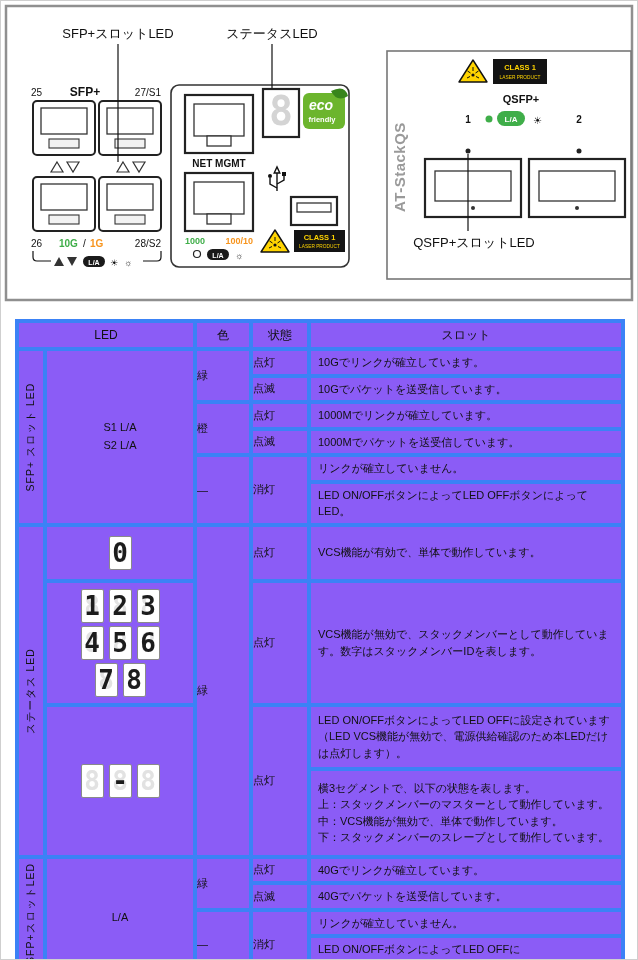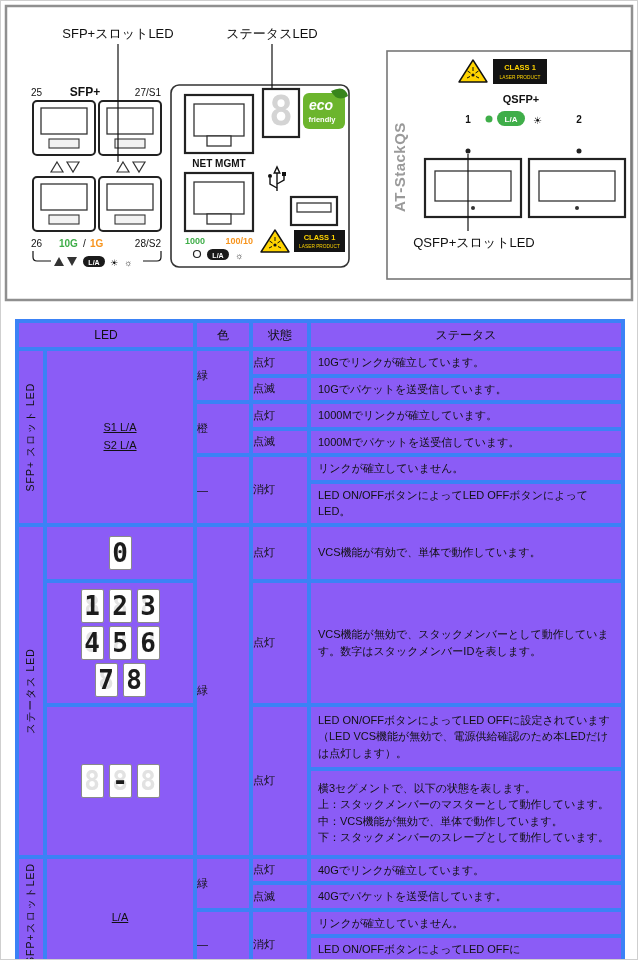--- a/index.html
+++ b/index.html
@@ -44,21 +44,21 @@
   
   .led-table { border-collapse: collapse; margin: 6px 0 0 14px; width: 610px; table-layout: fixed; }
   .led-table th, .led-table td { border: 4px solid #3b82f6; font-size: 11px; color: #111; background: #8b5cf6; vertical-align: middle; }
   .led-table th { height: 28px; font-weight: normal; text-align: center; font-size: 12px; }
   .col-group { width: 28px; } .col-led { width: 150px; } .col-color { width: 56px; } .col-state { width: 58px; }
   td.c { }
   td.d { padding: 3px 7px; line-height: 1.5; text-align: left; }
   td.pre { white-space: pre-line; }
   .vcell { position: relative; }
   .vtext { position: absolute; top: 50%; left: 50%; transform: translate(-50%,-50%) rotate(-90deg); white-space: nowrap; font-size: 10.5px; letter-spacing: 1px; }
-  .ledcell { text-align: center; font-size: 11.5px; line-height: 1.6; text-decoration: underline; }
+  .ledcell { text-align: center; font-size: 11.5px; line-height: 1.6; }
   .segcell { text-align: center; }
   .segrow { display: flex; justify-content: center; gap: 5px; margin: 3px 0; }
   .seg { position: relative; display: inline-flex; width: 23px; height: 34px; border: 1px solid #8a8a8a; border-radius: 2px;
          background: #fff; align-items: center; justify-content: center;
          font-family: "DejaVu Sans Mono", monospace; font-weight: bold; font-size: 26px; }
   .seg .ghost { position: absolute; inset: 0; display: flex; align-items: center; justify-content: center; color: #e2e2e2; }
   .seg .digit { position: relative; color: #1c1c1c; z-index: 1; }
   .h26 { height: 26px; } .h56 { height: 56px; } .h124 { height: 124px; } .h64 { height: 64px; } .h88 { height: 88px; } .h38 { height: 38px; }
 </style>
 </head>
@@ -240,21 +240,21 @@
         <col class="col-led">
         <col class="col-color">
         <col class="col-state">
         <col class="col-desc">
     </colgroup>
     <thead>
       <tr>
         <th colspan="2">LED</th>
         <th>色</th>
         <th>状態</th>
-        <th>ステータス</th>
+        <th>スロット</th>
       </tr>
     </thead>
     <tbody>
 
       <tr class="h26">
         <td rowspan="6" class="vcell">
             <span class="vtext">SFP+ スロット LED</span>
           </td>
         <td rowspan="6" class="ledcell">
           <div>S1 L/A</div>

